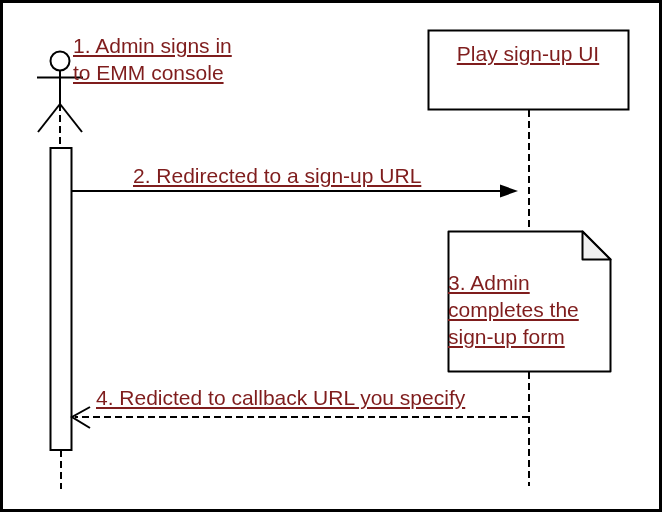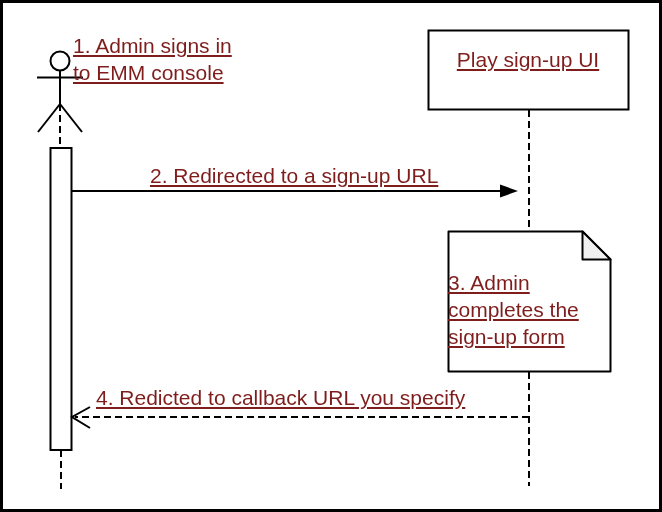--- a/index.html
+++ b/index.html
@@ -69,23 +69,23 @@
 
     <line x1="529" y1="417" x2="75" y2="417" stroke="#000000" stroke-width="2" stroke-dasharray="7,4"></line>
     <polyline points="90,407 72,417 90,428" fill="none" stroke="#000000" stroke-width="2"></polyline>
   </svg>
 
   <div class="lbl" style="left:73px; top:32px; width:240px;">
     <div>1. Admin signs in</div>
     <div>to EMM console</div>
   </div>
 
-  <div class="lbl box-label" style="left:428px; top:20px; width:200px; height:79px;">Play sign-up UI</div>
+  <div class="lbl box-label" style="left:428px; top:14px; width:200px; height:79px;">Play sign-up UI</div>
 
-  <div class="lbl" style="left:150px; top:162px; width:320px;">2. Redirected to a sign-up URL</div>
+  <div class="lbl" style="left:133px; top:162px; width:320px;">2. Redirected to a sign-up URL</div>
 
   <div class="lbl" style="left:448px; top:269px; width:162px;">
     <div>3. Admin</div>
     <div>completes the</div>
     <div>sign-up form</div>
   </div>
 
   <div class="lbl" style="left:96px; top:384px; width:400px;">4. Redicted to callback URL you specify</div>
 
 </div>

